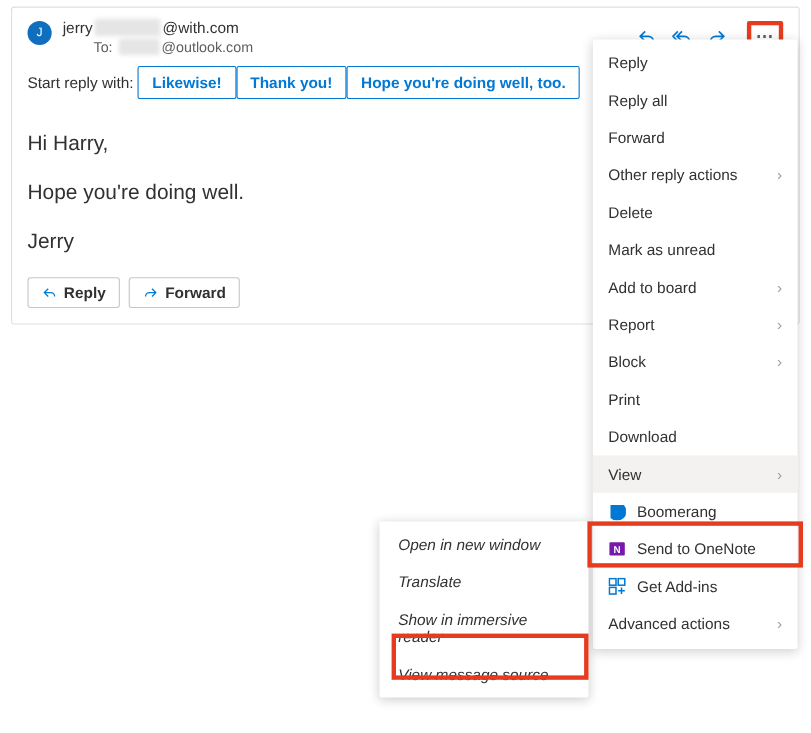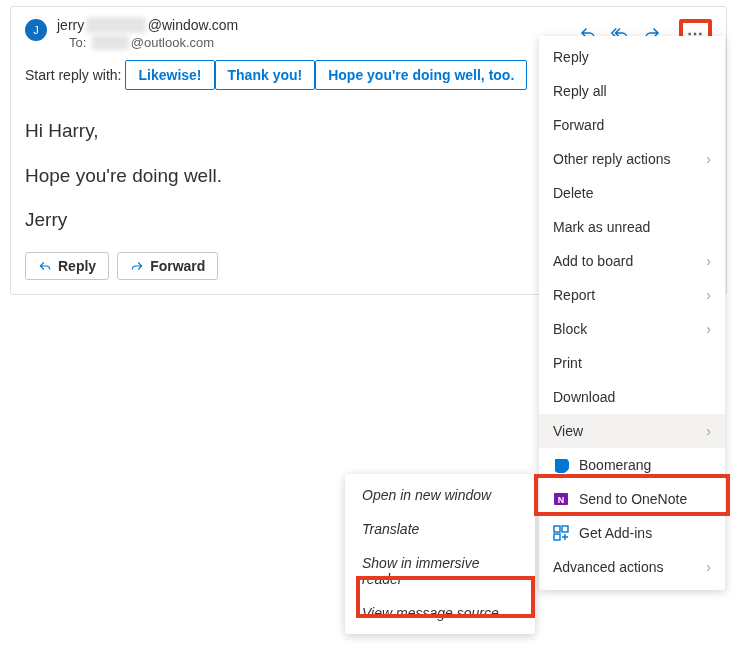--- a/index.html
+++ b/index.html
@@ -43,21 +43,21 @@
   .sender-line { display: flex; align-items: center; }
   .sender-prefix { color: #323130; }
   .blur {
     display: inline-block;
     background: #e5e5e5;
     color: transparent;
     border-radius: 2px;
     filter: blur(2px);
     margin: 0 2px;
   }
-  .to-line { color: #605e5c; font-size: 13px; margin-top: 2px; margin-left: 12px; }
+  .to-line { color: #605e5c; font-size: 13px; margin-top: 2px; margin-left: 28px; }
   .action-icons {
     display: flex;
     align-items: center;
     gap: 14px;
     color: #0078d4;
     font-size: 16px;
     padding-top: 2px;
   }
   .act-ico { cursor: pointer; width: 18px; height: 18px; display:flex; align-items:center; justify-content:center; }
   .ellipsis-box {
@@ -169,21 +169,21 @@
 </head>
 <body>
 
 <div class="email-card">
   <div class="header-row">
     <div class="avatar">J</div>
     <div class="sender-block">
       <div class="sender-line">
         <span class="sender-prefix">jerry</span>
           <span class="blur">██████</span>
-          <span>@window.com</span>
+          <span>@with.com</span>
       </div>
       <div class="to-line">
         <span>To:</span>
         <span class="blur">████</span><span>@outlook.com</span>
       </div>
     </div>
     <div class="action-icons">
       <span class="act-ico">
         <svg viewBox="0 0 24 24" fill="none" stroke="#0078d4" stroke-width="2">
             <path d="M10 6 4 12l6 6M4 12h10a6 6 0 0 1 6 6"></path>

